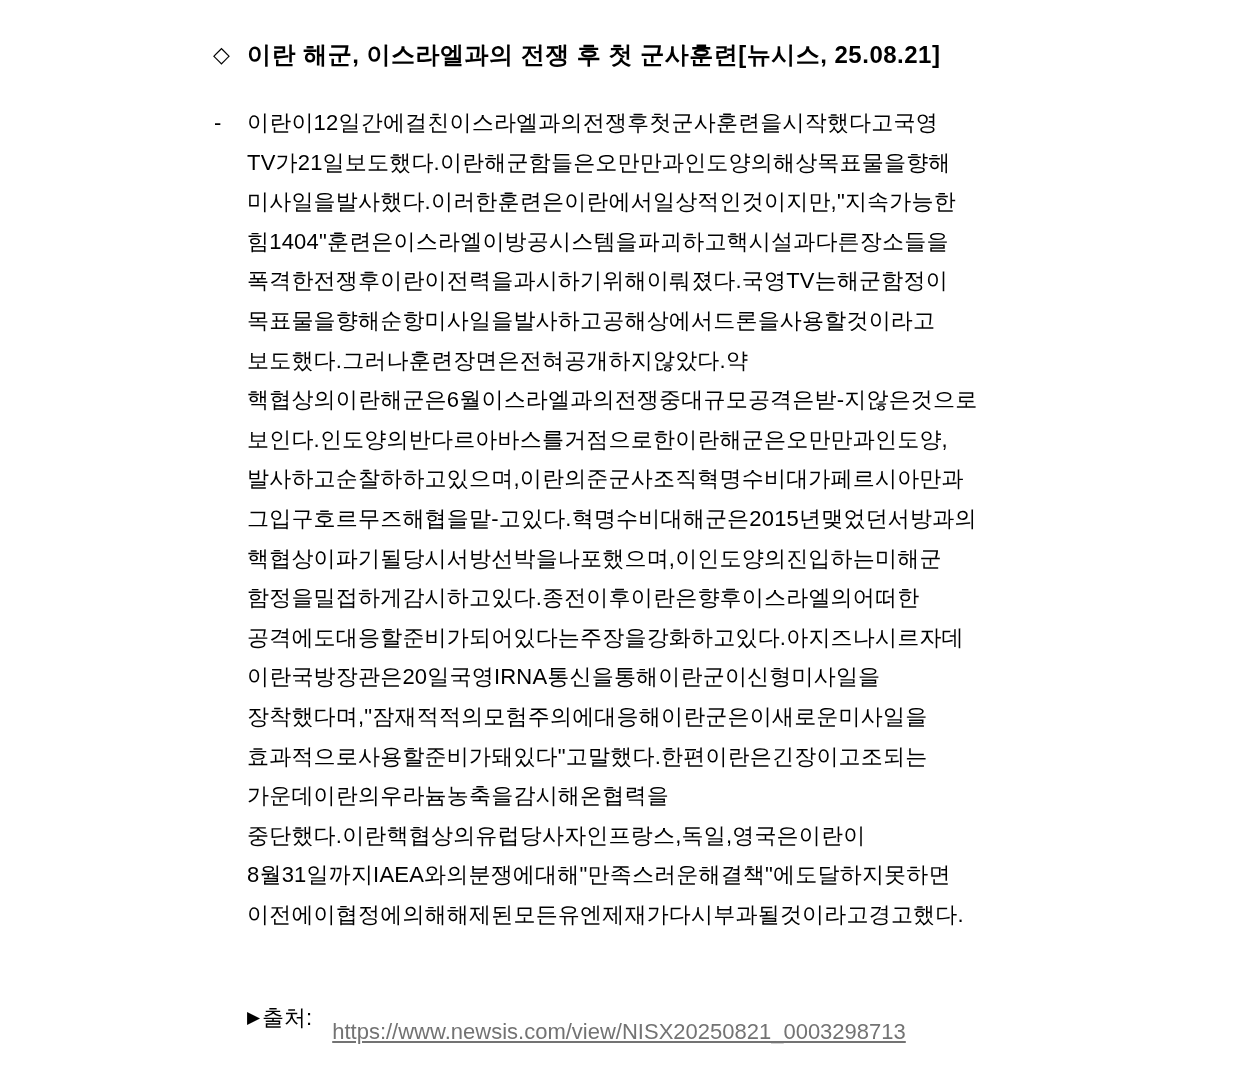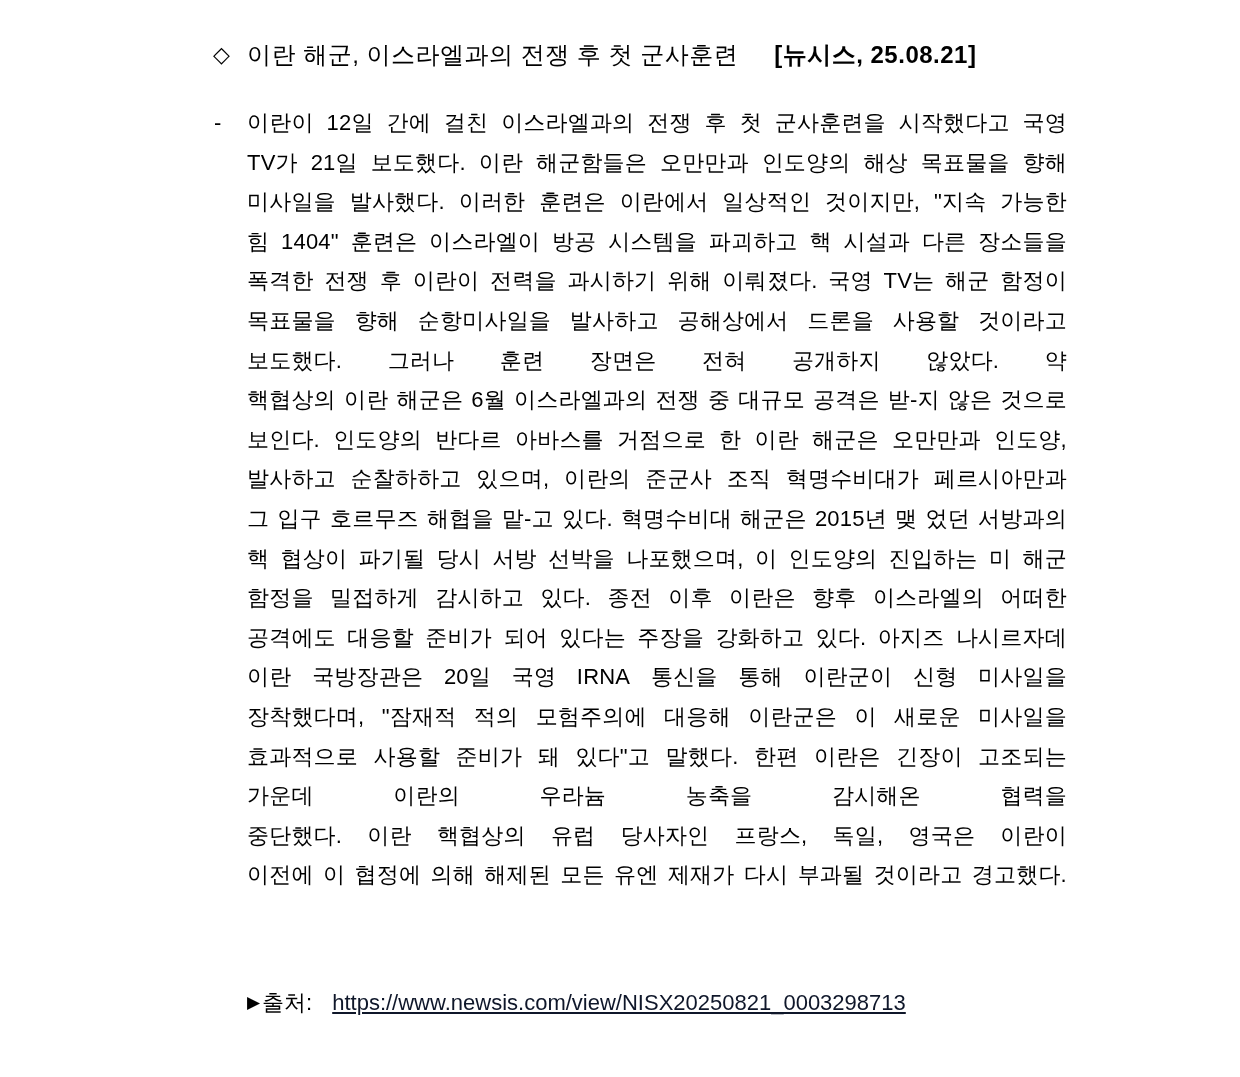--- a/index.html
+++ b/index.html
@@ -27,27 +27,26 @@
     white-space: nowrap;
   }
   .diamond {
     font-size: 22px;
     font-weight: 400;
     width: 34px;
     display: inline-block;
   }
   .title-text {
     font-size: 24px;
-    font-weight: 400;
+    font-weight: 700;
     letter-spacing: 0.5px;
   }
   .source-tag {
     font-size: 24px;
     font-weight: 700;
-    margin-left: 36px;
     letter-spacing: 0.5px;
   }
   
   .body-block {
     position: absolute;
     top: 103px;
     left: 0;
     width: 1240px;
   }
   .para-bullet {
@@ -59,21 +58,21 @@
   }
   .body-text {
     margin-left: 247px;
     width: 820px;
     font-size: 22px;
     line-height: 39.6px;
     letter-spacing: 0.2px;
   }
   .jline {
     display: flex;
-    justify-content: space-between;
+    justify-content: flex-start;
     height: 39.6px;
   }
   .jline > span {
     white-space: nowrap;
   }
   
   .footer-row {
     position: absolute;
     top: 989px;
     left: 247px;
@@ -328,35 +327,45 @@
           <span>이란</span>
           <span>핵협상의</span>
           <span>유럽</span>
           <span>당사자인</span>
           <span>프랑스,</span>
           <span>독일,</span>
           <span>영국은</span>
           <span>이란이</span>
         </div>
         <div class="jline">
+          <span>8월31일까지</span>
+          <span>IAEA와의</span>
+          <span>분쟁에</span>
+          <span>대해</span>
+          <span>"만족스러운</span>
+          <span>해결책"에</span>
+          <span>도달하지</span>
+          <span>못하면</span>
+        </div>
+        <div class="jline">
           <span>이전에</span>
           <span>이</span>
           <span>협정에</span>
           <span>의해</span>
           <span>해제된</span>
           <span>모든</span>
           <span>유엔</span>
           <span>제재가</span>
           <span>다시</span>
           <span>부과될</span>
           <span>것이라고</span>
           <span>경고했다.</span>
         </div>
       </div>
   </div>
 
   <div class="footer-row">
     <span class="arrow-icon">▶</span>
     <span class="source-label">출처:</span>
-    <a class="source-link" style="color: #0f172a;">https://www.newsis.com/view/NISX20250821_0003298713</a>
+    <a class="source-link" style="color: #737373; margin-top: 29px;">https://www.newsis.com/view/NISX20250821_0003298713</a>
   </div>
 
 </div>
 
 </body></html>

